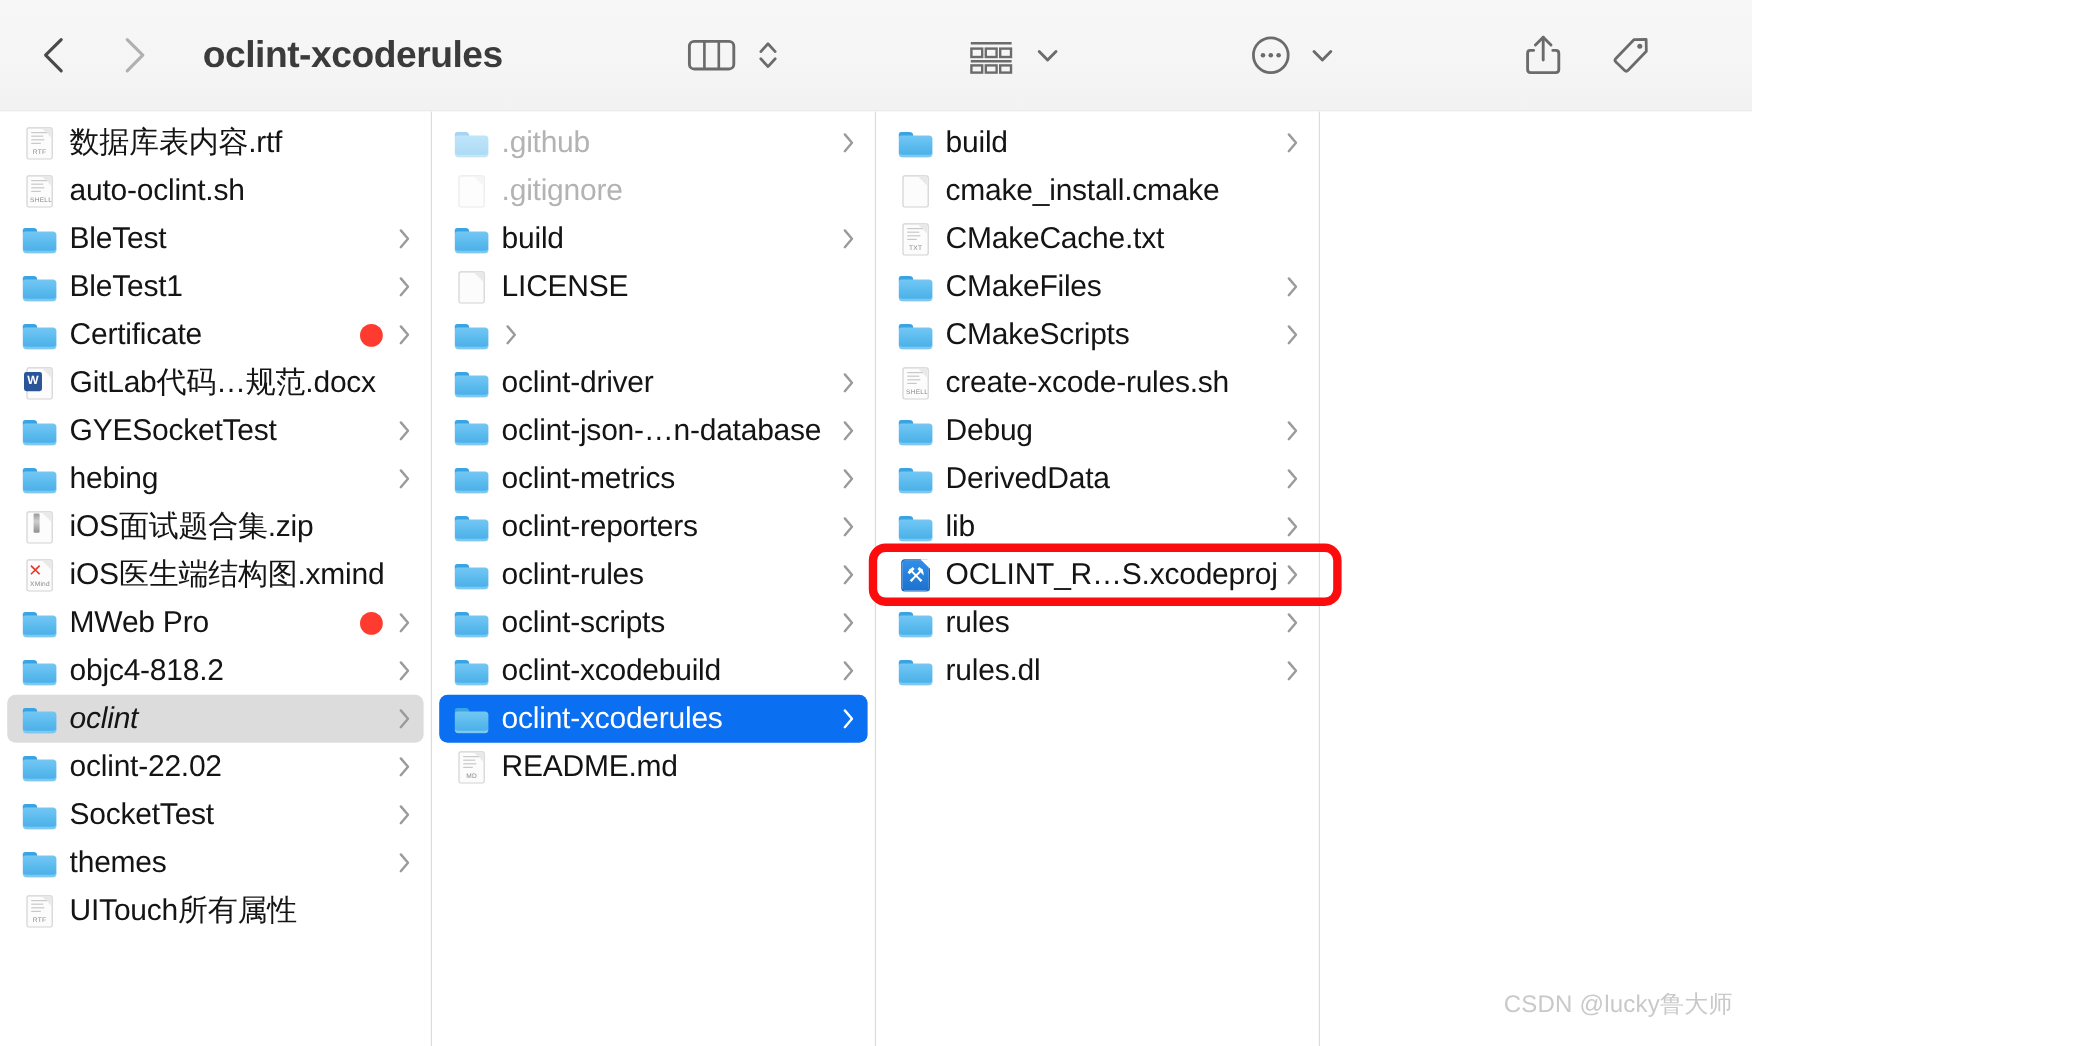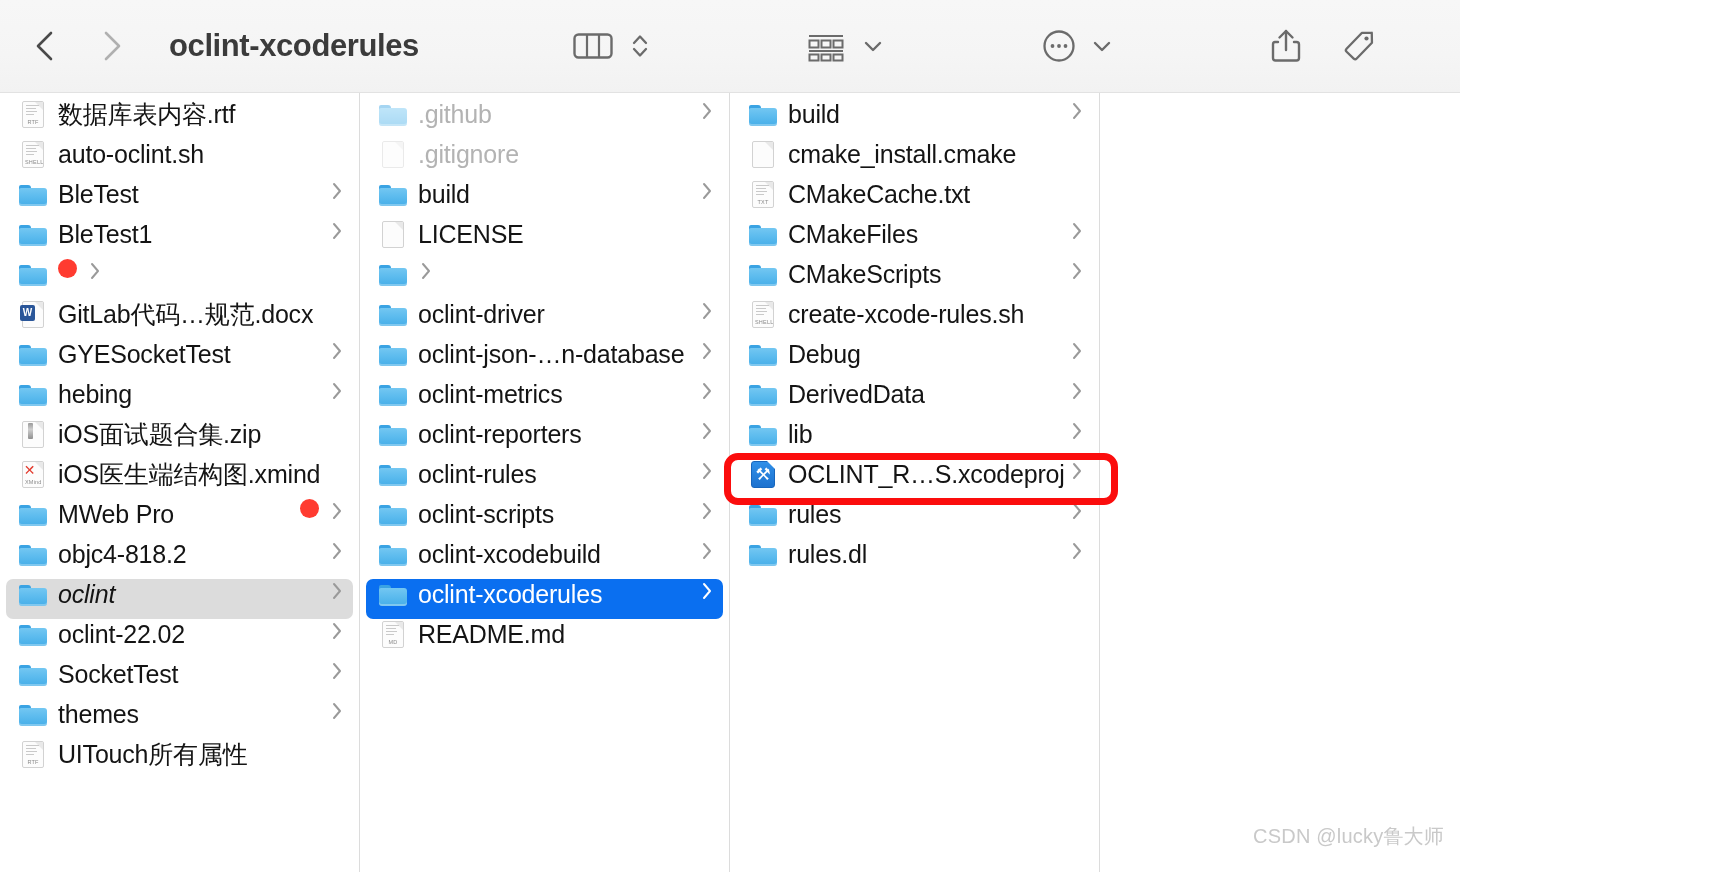--- a/index.html
+++ b/index.html
@@ -92,21 +92,21 @@
   }
   #col-1 { width: 360px; }
   #col-2 { width: 370px; }
   #col-3 { width: 370px; }
   #col-4 { width: 636px; border-right: none; }
 
   .row {
     position: relative;
     height: 40px;
     display: flex;
-    align-items: flex-start;
+    align-items: center;
     padding: 0 8px 0 12px;
     margin: 0 6px;
     border-radius: 7px;
     box-sizing: border-box;
     cursor: default;
   }
   .row .ficon {
     width: 30px;
     height: 30px;
     flex: 0 0 30px;
@@ -471,20 +471,21 @@
             </svg>
           </span>
         </div>
         <div class="row">
           <span class="ficon">
             <span class="folder">
               <span class="tab"></span>
               <span class="body"></span>
             </span>
           </span>
+          <span class="label">Certificate</span>
           <span class="dot"></span>
           <span class="disc">
             <svg width="16" height="24" viewBox="0 0 16 24">
               <path d="M5 5 L11 12 L5 19" fill="none" stroke="#9a9a9a" stroke-width="2" stroke-linecap="round" stroke-linejoin="round"></path>
             </svg>
           </span>
         </div>
         <div class="row">
           <span class="ficon">
             <span class="doc plain">

